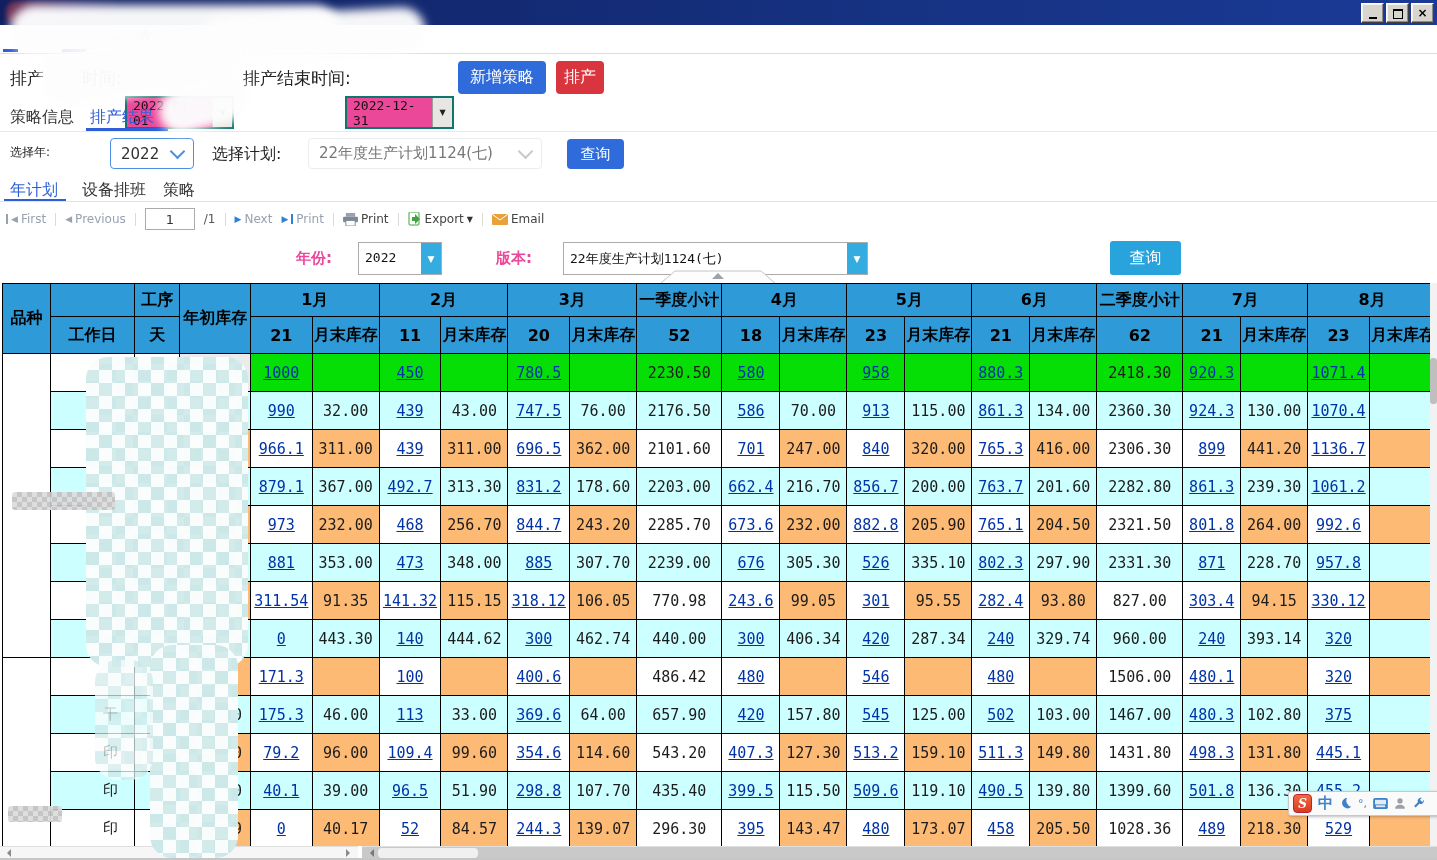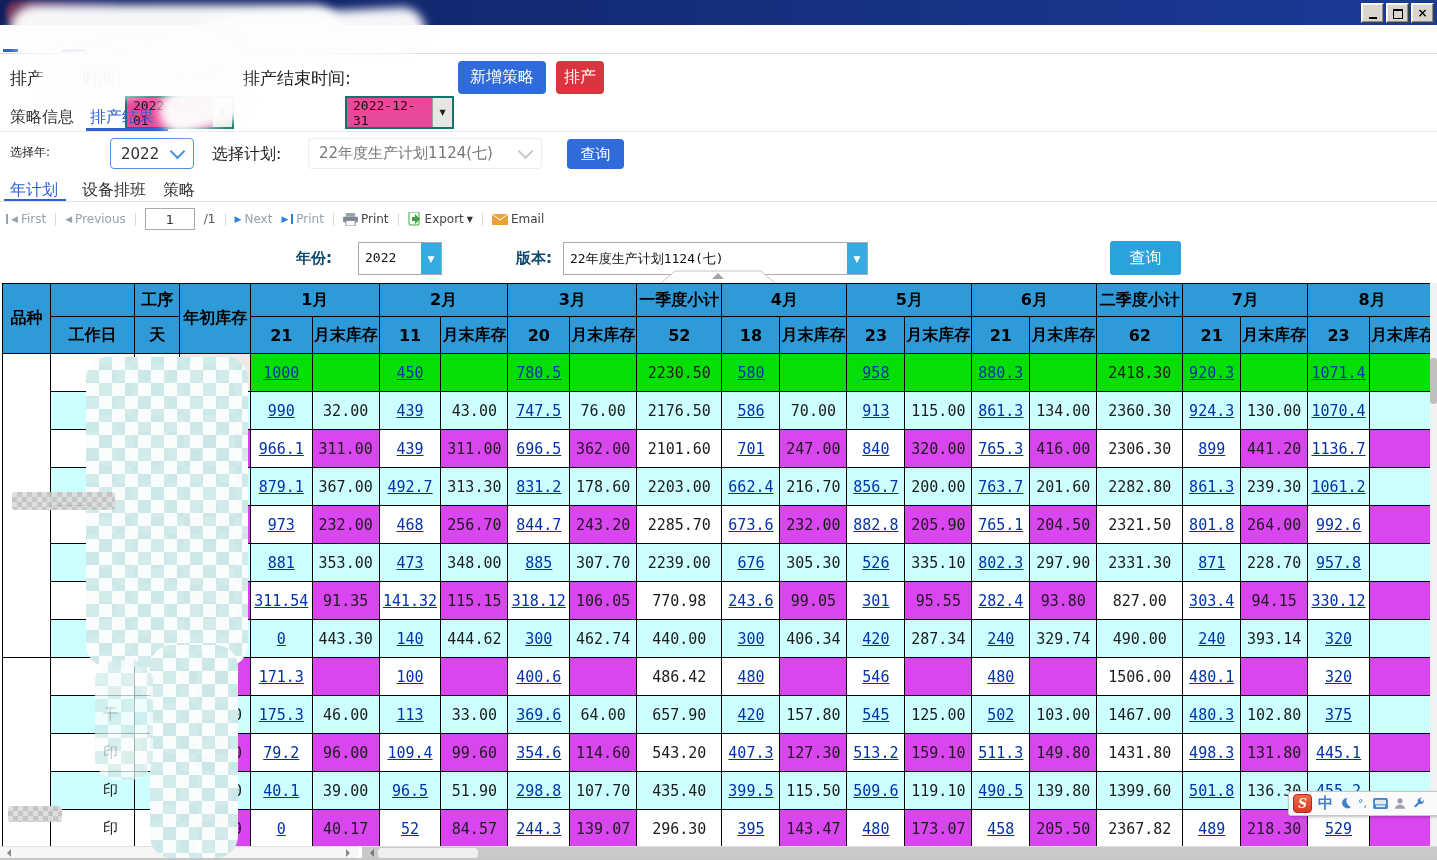--- a/index.html
+++ b/index.html
@@ -36,39 +36,39 @@
   .pager{left:6px;top:206px;width:1420px;height:26px;display:flex;align-items:center;gap:9px;font-size:12px;color:#555;}
   .pgitem{display:flex;align-items:center;gap:3px;}
   .psep{width:1px;height:13px;background:#DADADA;}
   .tri{font-size:9px;line-height:1;}
   .bar{width:2px;height:10px;background:currentColor;}
   .gray{color:#97A2B0;}
   .blue{color:#2F80D9;}
   .pageinput{width:44px;height:18px;border:1px solid #ABABAB;text-align:center;font:13px "DejaVu Sans",sans-serif;color:#333;}
   .caret{font-size:8px;color:#333;}
   
-  .vlbl{font-size:15px;font-weight:bold;color:#0c4a6e;}
+  .vlbl{font-size:15px;font-weight:bold;color:#ec4899;}
   .vcombo{height:31px;border:1px solid #ABABAB;background:#fff;display:flex;align-items:stretch;}
   .vcombo .txt{font:13px "DejaVu Sans Mono",monospace;color:#111;padding:7px 6px 0 6px;flex:1;white-space:nowrap;overflow:hidden;}
   .vcombo .arr{width:20px;background:#35ACE0;display:flex;align-items:center;justify-content:center;color:#fff;font-size:9px;}
   
   .grid{left:0;top:283px;width:1437px;height:563px;overflow:hidden;}
   .grid table{border-collapse:collapse;table-layout:fixed;position:absolute;left:2px;top:0;
     font-family:"DejaVu Sans Mono",monospace;font-size:15px;color:#1C1C1C;}
   .grid th,.grid td{border:1px solid #000;overflow:hidden;white-space:nowrap;}
   .grid thead th{background:#2E9BD8;font-family:"DejaVu Sans",sans-serif;font-weight:bold;font-size:16px;color:#000;text-align:center;}
   .grid thead tr:first-child{height:33px;}
   .grid thead tr:last-child{height:37px;}
   .grid tbody tr{height:38px;}
   .grid td{text-align:center;}
   td.init{text-align:right;padding-right:8px;}
   td.wd{text-align:right;padding-right:16px;font-family:"DejaVu Sans",sans-serif;}
   td.proc{font-family:"DejaVu Sans",sans-serif;}
   tr.white td{background:#FFF;}
-  tr.white td.shade{background:#d946ef;}
+  tr.white td.shade{background:#fdba74;}
   tr.cyan td{background:#CCFFFF;}
   tr.green td{background:#FFF;}
   tr.green td.m,tr.green td.e,tr.green td.q{background:#06DF06;}
   tr.green td.init{background:#EBEBEB;}
   td.pz{background:#FFF !important;}
   td.link{color:#0033A8;text-decoration:underline;}
   
   .hsb{top:846px;height:12px;background:#F6F6F6;border-top:1px solid #E0E0E0;}
   .sbarrow{width:0;height:0;border:4px solid transparent;position:absolute;top:2px;}
   .vsb{left:1430px;top:283px;width:7px;height:563px;background:#F2F2F2;}
@@ -201,21 +201,21 @@
       </svg>
     <span>Email</span>
     </span>
 </div>
 
 <span class="abs vlbl" style="left:296px;top:249px;">年份:</span>
 <div class="abs vcombo" style="left:358px;top:242px;width:82px;">
   <span class="txt">2022</span>
   <span class="arr">▼</span>
 </div>
-<span class="abs vlbl" style="left:516px;top:249px;">版本:</span>
+<span class="abs vlbl" style="left:496px;top:249px;">版本:</span>
 <div class="abs vcombo" style="left:563px;top:242px;width:303px;">
   <span class="txt">22年度生产计划1124(七)</span>
   <span class="arr">▼</span>
 </div>
 <button class="abs btn-azure" style="left:1110px;top:241px;width:71px;height:34px;">查询</button>
 <svg class="abs" style="left:660px;top:270px;" width="116" height="14">
   <path d="M1 13 L15 1 H101 L115 13" fill="#FDFDFD" stroke="#C4C4C4"></path>
   <path d="M52 9 h12 l-6 -6 z" fill="#9AA4AA"></path>
 </svg>
 
@@ -458,21 +458,21 @@
           <td class="e shade">444.62</td>
           <td class="m link">300</td>
           <td class="e shade">462.74</td>
           <td class="q">440.00</td>
           <td class="m link">300</td>
           <td class="e shade">406.34</td>
           <td class="m link">420</td>
           <td class="e shade">287.34</td>
           <td class="m link">240</td>
           <td class="e shade">329.74</td>
-          <td class="q">490.00</td>
+          <td class="q">960.00</td>
           <td class="m link">240</td>
           <td class="e shade">393.14</td>
           <td class="m link">320</td>
           <td class="e shade"></td>
         </tr>
         <tr class="white">
           <td class="pz" rowspan="5"></td>
           <td class="wd"></td>
           <td class="proc"></td>
           <td class="init shade"></td>
@@ -574,21 +574,21 @@
           <td class="e shade">84.57</td>
           <td class="m link">244.3</td>
           <td class="e shade">139.07</td>
           <td class="q">296.30</td>
           <td class="m link">395</td>
           <td class="e shade">143.47</td>
           <td class="m link">480</td>
           <td class="e shade">173.07</td>
           <td class="m link">458</td>
           <td class="e shade">205.50</td>
-          <td class="q">2367.82</td>
+          <td class="q">1028.36</td>
           <td class="m link">489</td>
           <td class="e shade">218.30</td>
           <td class="m link">529</td>
           <td class="e shade"></td>
         </tr>
       </tbody>
     </table>
 </div>
 
 <div class="abs vsb"></div>

